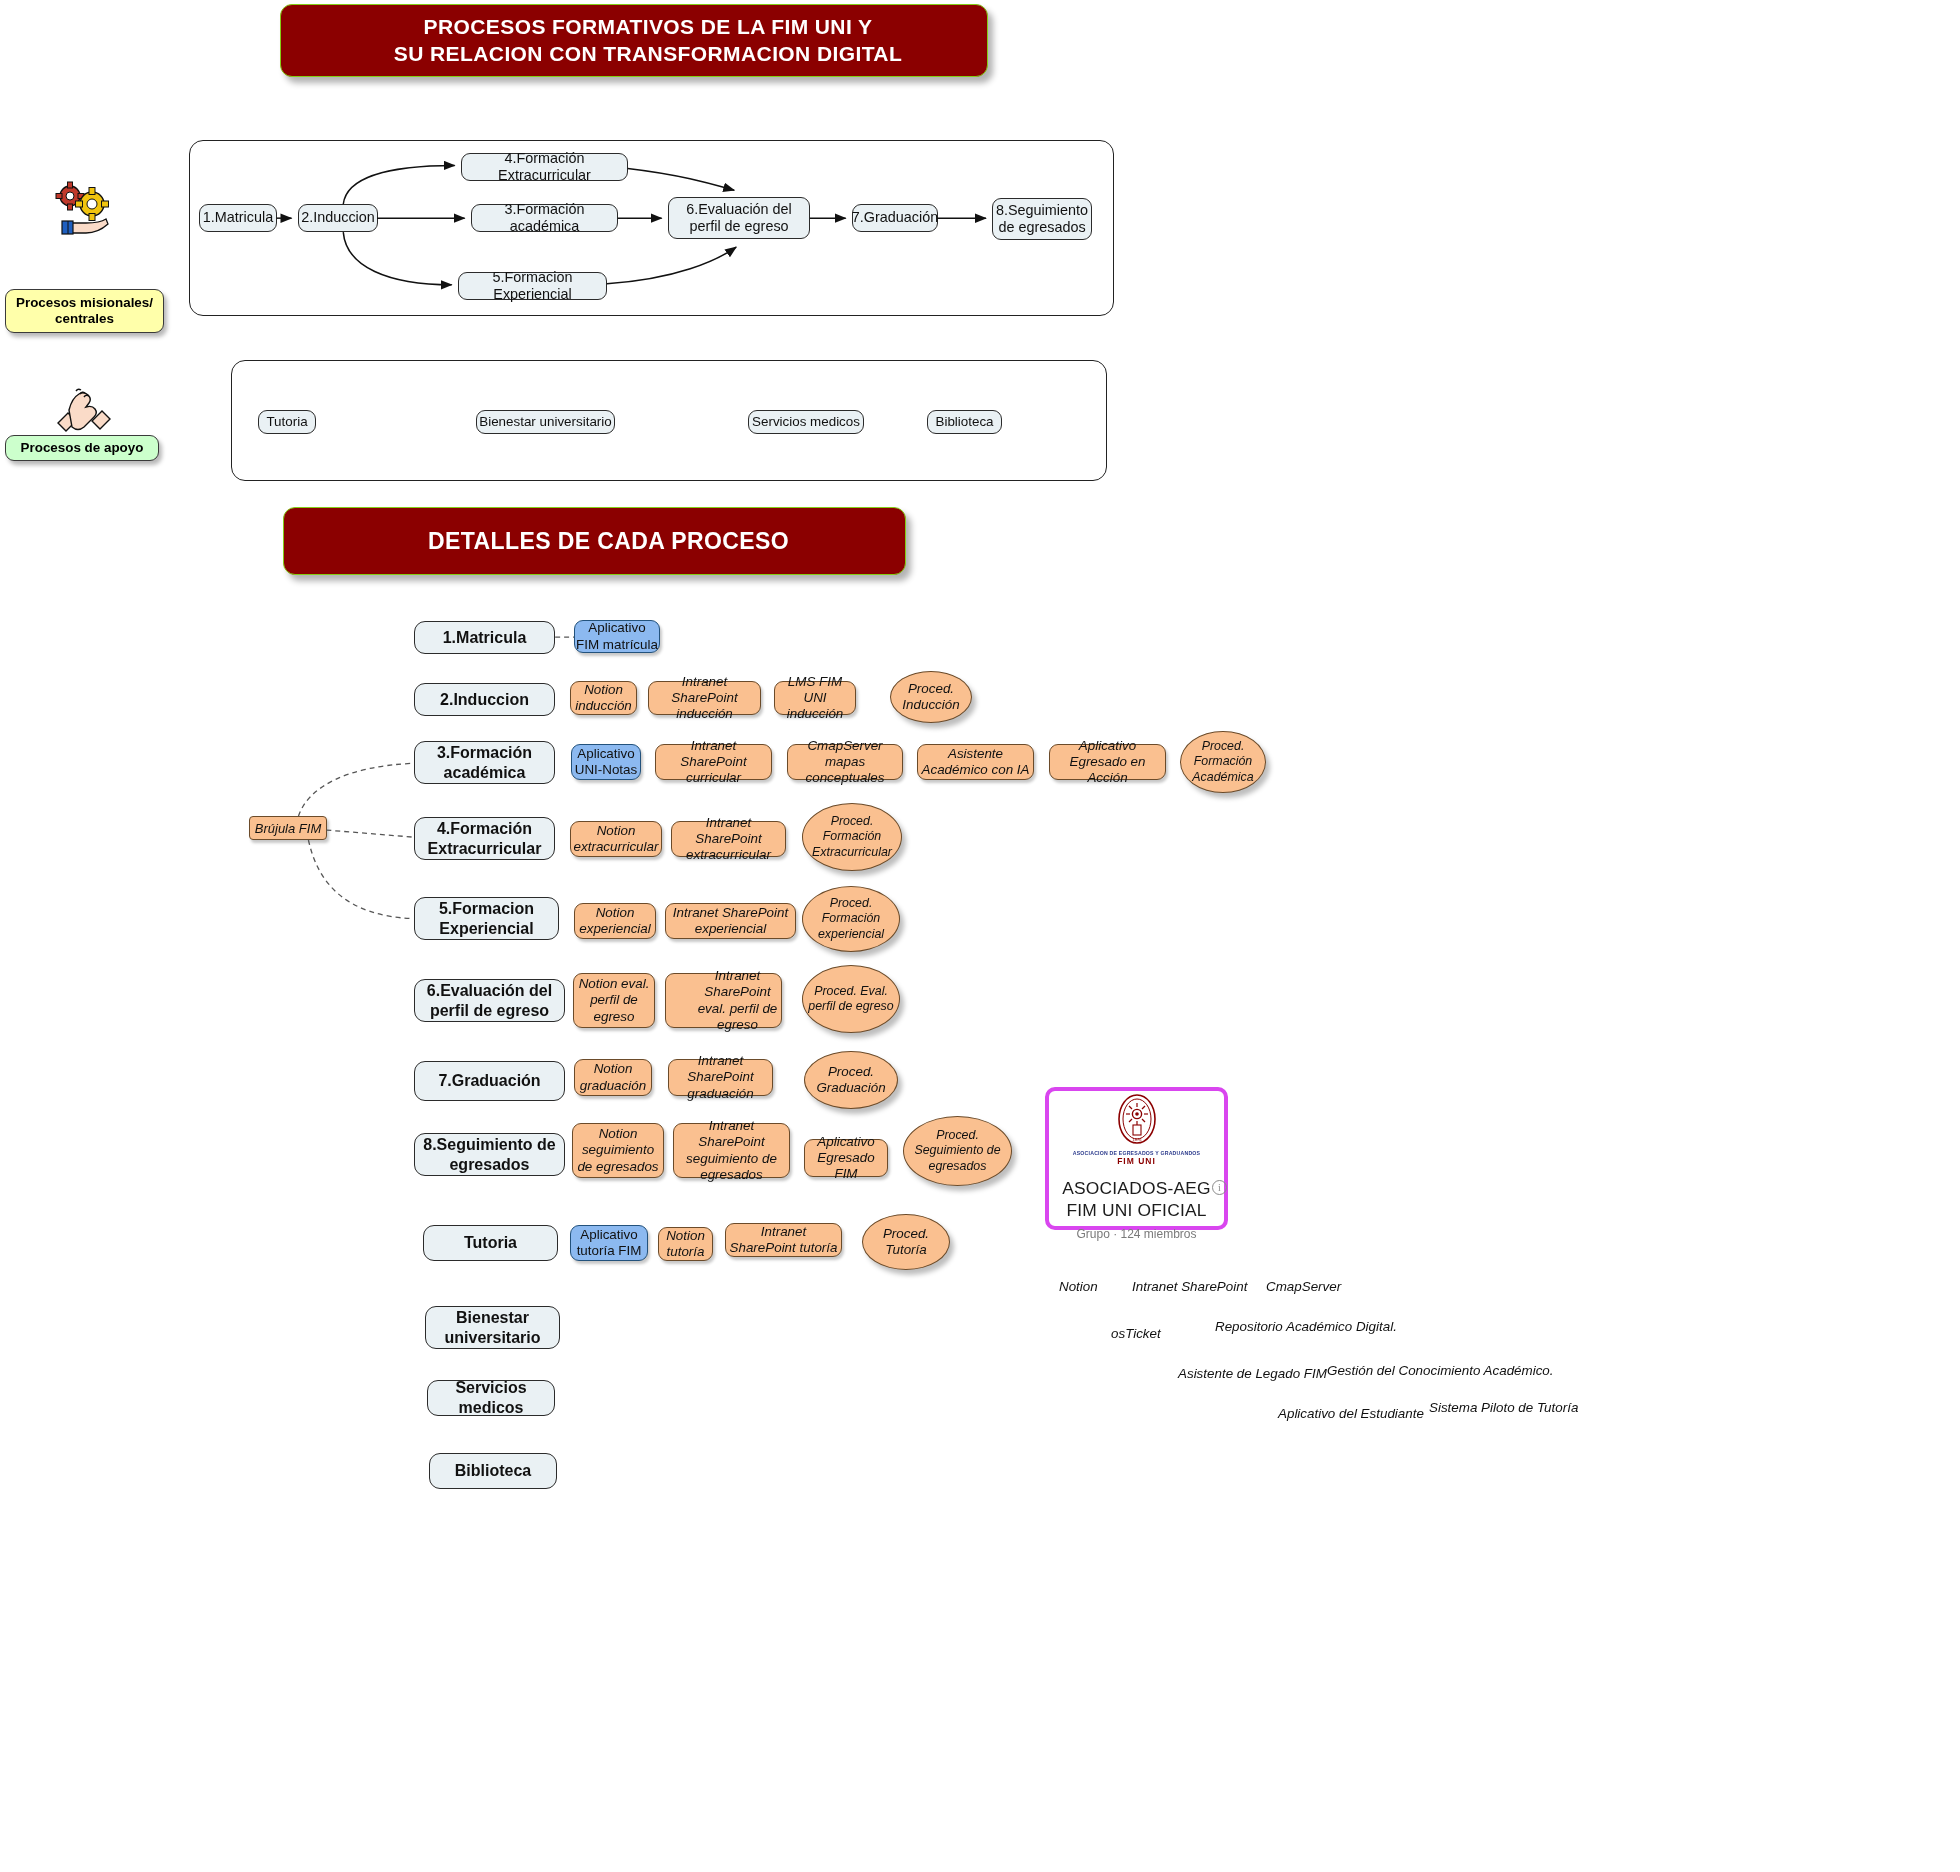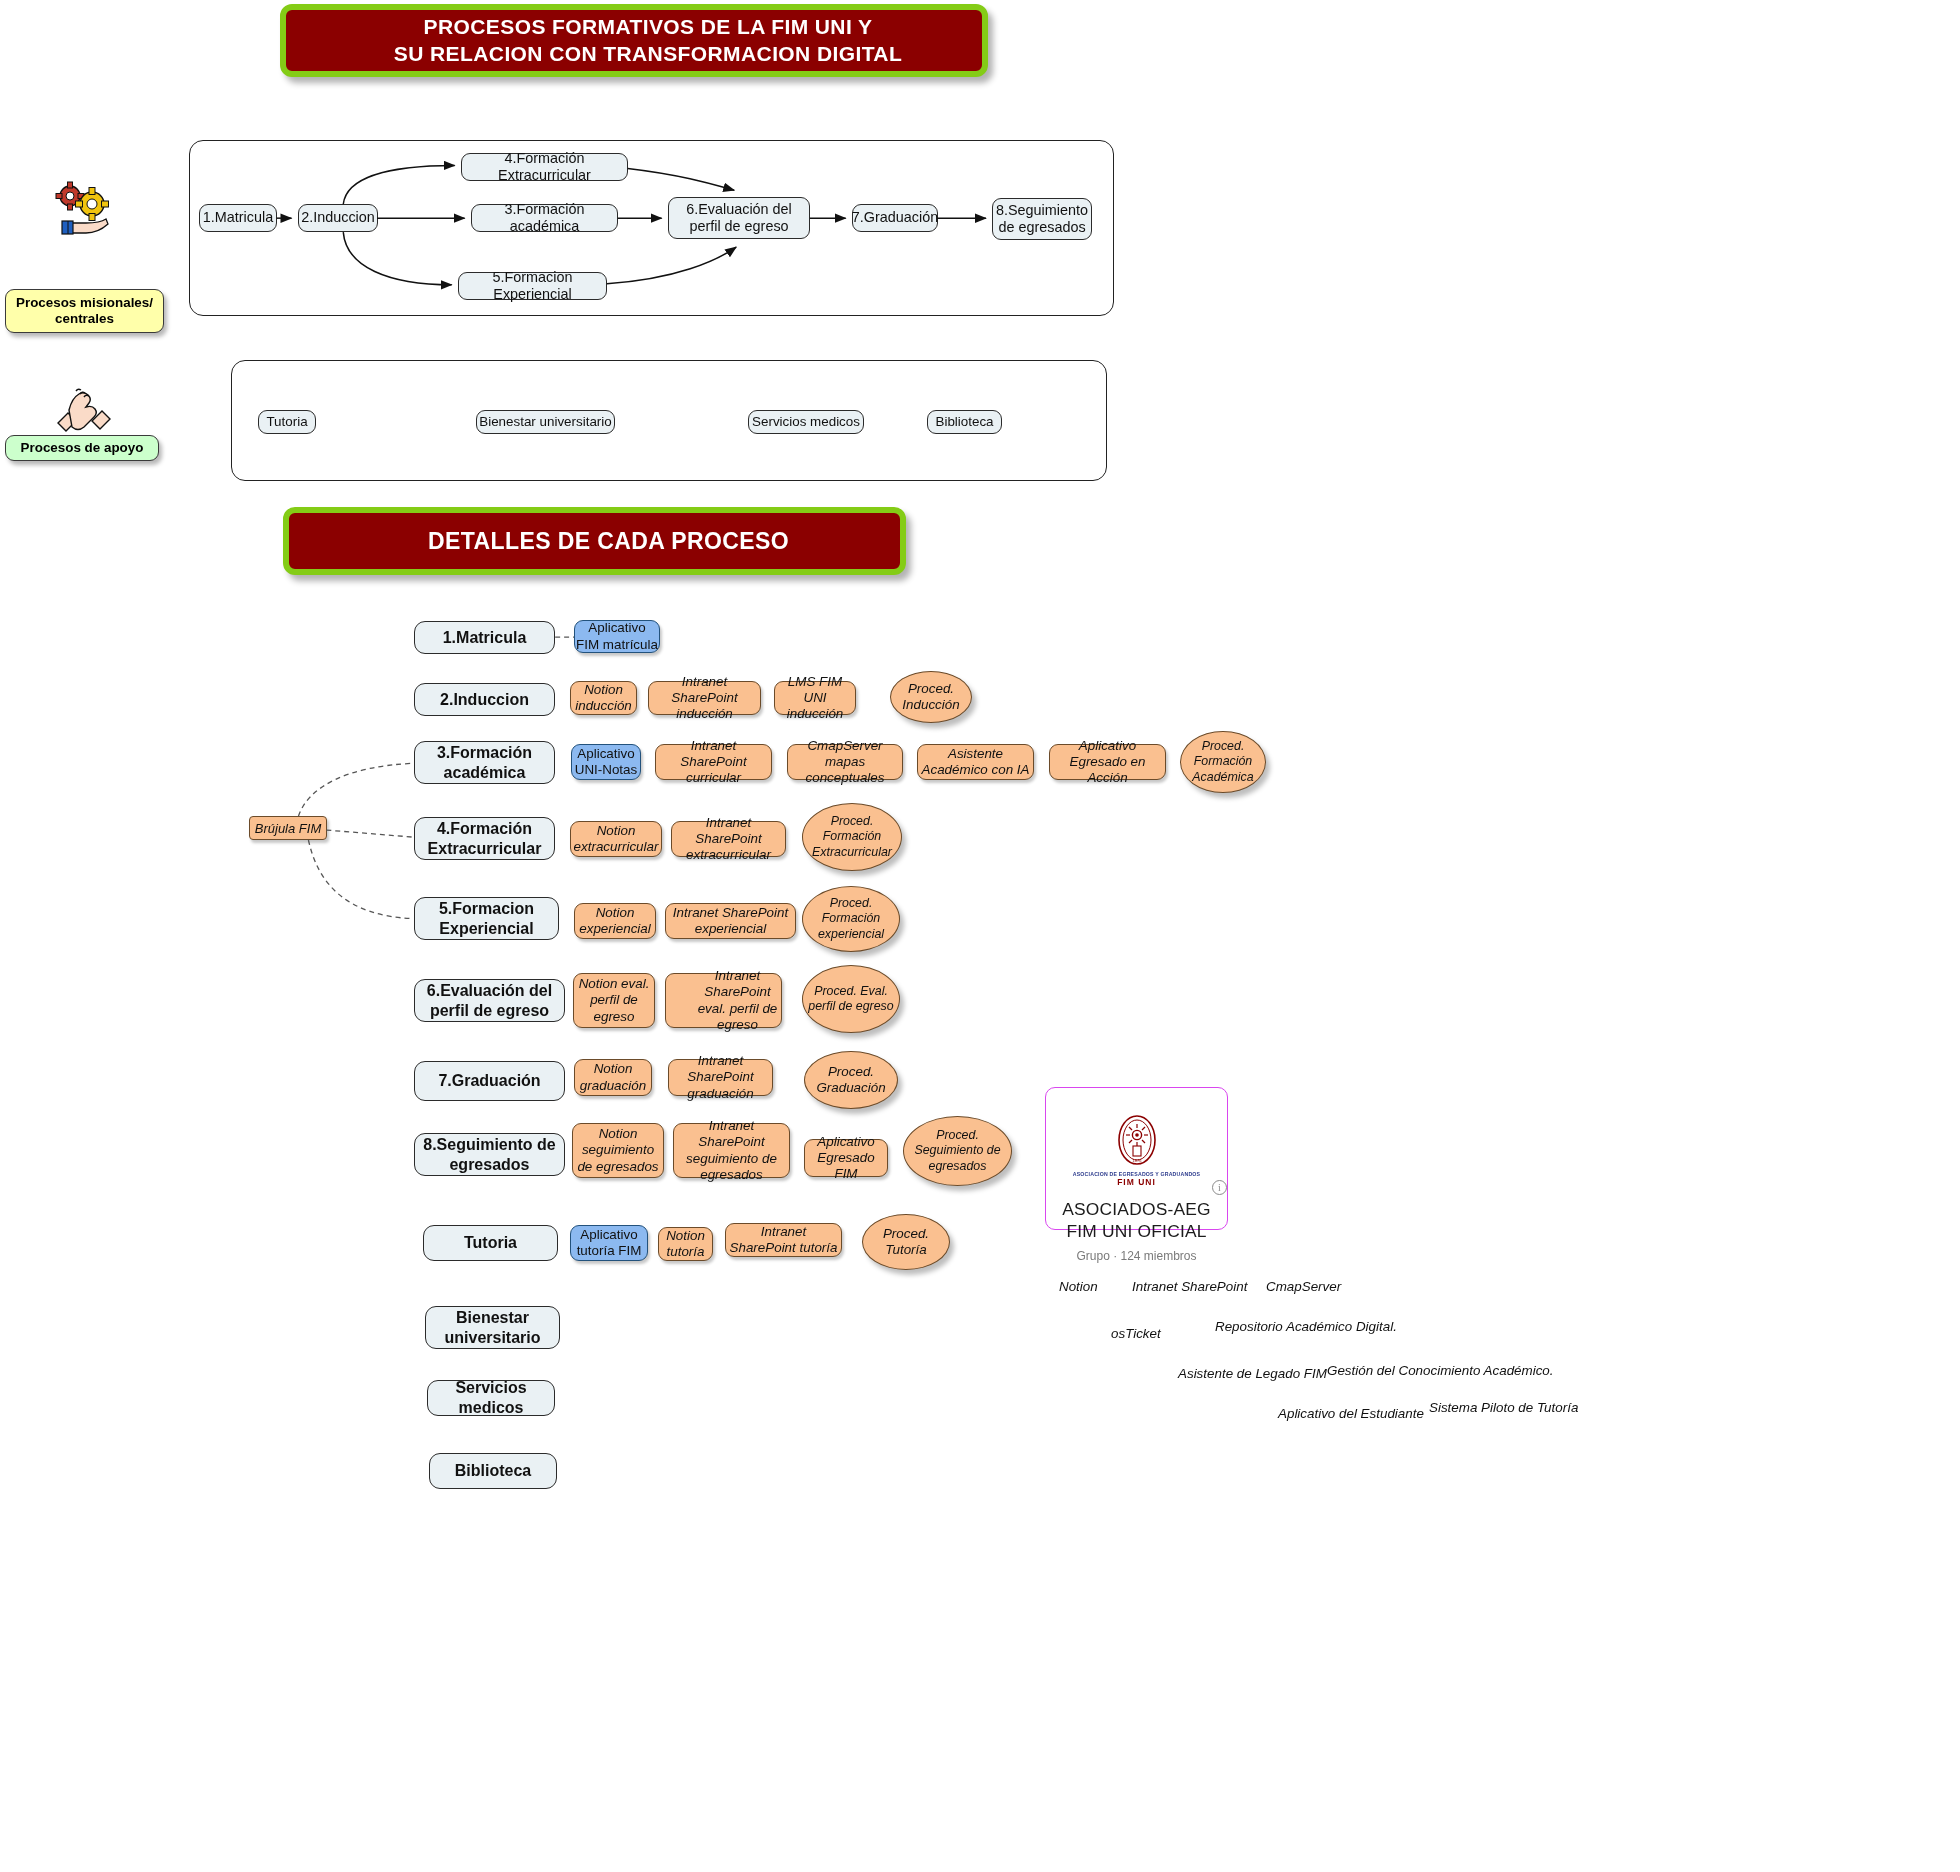--- a/index.html
+++ b/index.html
@@ -10,21 +10,21 @@
   }
   .canvas{position:relative;width:1960px;height:1873px;}
   .abs{position:absolute;box-sizing:border-box;}
 
   
   .banner{
     background:#8B0000;color:#ffffff;border-radius:12px;
     display:flex;align-items:center;justify-content:center;
     text-align:center;font-weight:bold;letter-spacing:0.4px;
     box-shadow:5px 6px 6px rgba(0,0,0,.30);
-    border:6px solid #84cc16;
+    border:1px solid #84cc16;
     padding-left:28px;
   }
   .banner .l{display:block;line-height:1.28;}
 
   
   .frame{border:1.5px solid #222;border-radius:14px;background:transparent;}
 
   
   .cat{
     border:1px solid #3a3a3a;border-radius:9px;
@@ -65,23 +65,24 @@
   }
   .brujula{
     background:#fac090;border:1.1px solid #6b4b2a;border-radius:4px;
     display:flex;align-items:center;justify-content:center;text-align:center;
     font-style:italic;font-size:13px;color:#111;
     box-shadow:2px 3px 3px rgba(0,0,0,.22);
   }
 
   
   .fbcard{
-    background:#ffffff;border:1px solid #d946ef;border-radius:10px;
+    background:#ffffff;border:4px solid #d946ef;border-radius:10px;
     display:flex;flex-direction:column;align-items:center;
-    padding-top:25px;
+    padding-top:16px;
+    justify-content:center;
   }
   .fbtitle{font-size:17.4px;color:#1c1c1c;text-align:center;line-height:1.25;letter-spacing:0.2px;}
   .fbsub{font-size:12px;color:#7a7a7a;text-align:center;margin-top:6px;}
   .crest{width:62px;height:72px;}
   .crestcap{font-size:5.2px;color:#2b3a8c;font-weight:bold;letter-spacing:0.2px;text-align:center;margin-top:2px;}
   .crestcap2{font-size:8.5px;color:#8B0000;font-weight:bold;letter-spacing:1px;text-align:center;}
   .infoicon{position:absolute;right:14px;bottom:48px;width:15px;height:15px;border:1.2px solid #8a8a8a;border-radius:50%;
     font-size:10px;color:#8a8a8a;display:flex;align-items:center;justify-content:center;font-family:"Liberation Serif",serif;}
 
   

